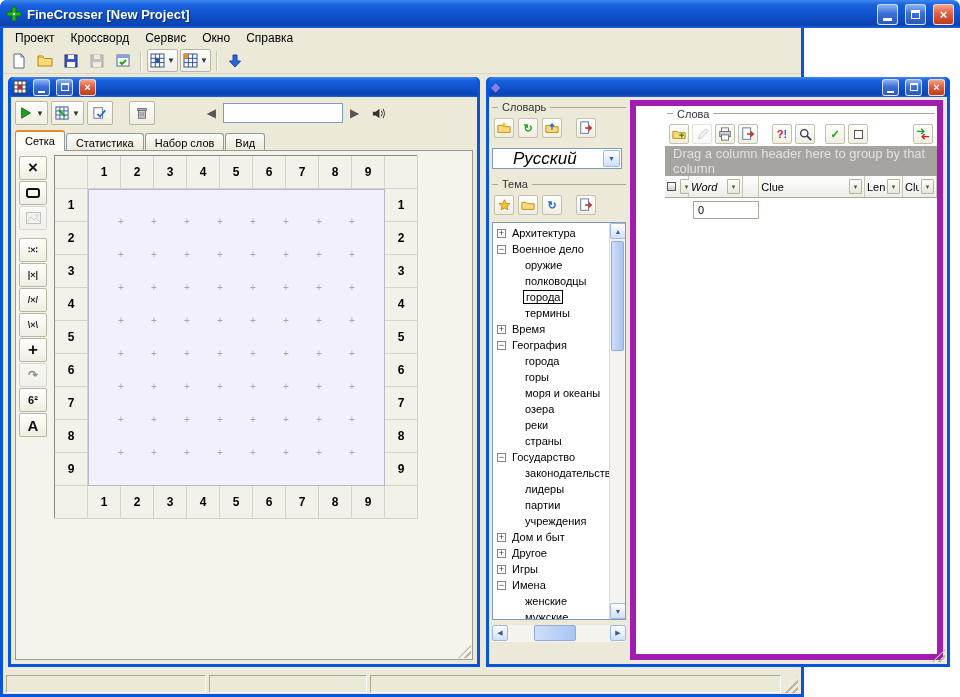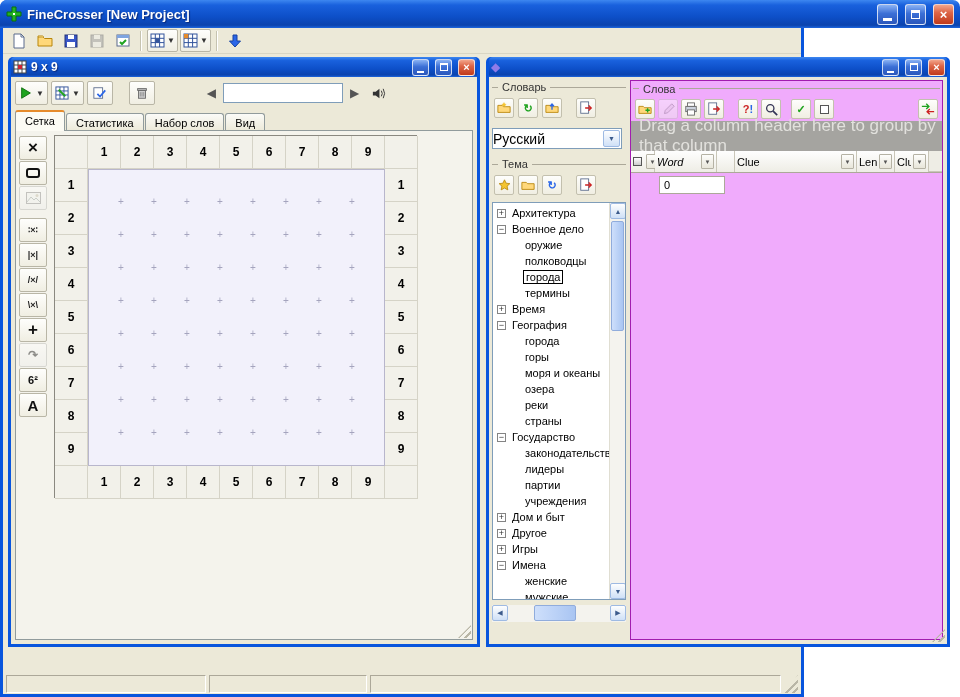--- a/index.html
+++ b/index.html
@@ -81,21 +81,21 @@
   
   .dict-pane { position:absolute; left:3px; top:3px; width:134px; bottom:4px; }
   .group-label { display:flex; align-items:center; gap:4px; font-size:11px; color:#333; height:14px; }
   .group-label::before { content:''; width:6px; height:1px; background:#ACA899; }
   .group-label::after { content:''; flex:1; height:1px; background:#ACA899; }
   .icon-row { display:flex; align-items:center; gap:4px; padding:4px 2px; }
   .sm-btn { width:20px; height:20px; border:1px solid #C3C0AE; border-radius:2px;
     background:linear-gradient(#FEFEFC,#F0EEE2); display:flex; align-items:center; justify-content:center; font-size:11px; }
 
   .combo { width:130px; height:21px; border:1px solid #7F9DB9; background:#fff; display:flex; align-items:center; }
-  .combo-text { flex:1; font-size:14px; padding-left:0; }
+  .combo-text { flex:1; font-size:17px; padding-left:20px;font-style:italic; }
   .combo-btn { width:17px; height:17px; margin-right:1px; border:1px solid #9EBAE3; border-radius:2px;
     background:linear-gradient(#FEFEFE,#CFE0F7); display:flex; align-items:center; justify-content:center;
     font-size:7px; color:#3C5B8C; }
 
   .tree-box { position:absolute; left:0; right:0; top:122px; bottom:40px; border:1px solid #7F9DB9; background:#fff; overflow:hidden; }
   .tree { position:absolute; left:0; top:2px; right:16px; font-size:11px; }
   .tree-row { height:16px; display:flex; align-items:center; white-space:nowrap; overflow:hidden; }
   .toggle { width:9px; height:9px; border:1px solid #848484; background:#fff; font-size:9px; line-height:7px;
     text-align:center; margin-right:4px; flex:none; color:#333; }
   .tlabel { padding:0 2px; }
@@ -103,24 +103,24 @@
 
   .vsb { position:absolute; right:0; top:0; bottom:0; width:16px; background:#F4F3EE; border-left:1px solid #E0DED2; }
   .hsb { position:absolute; left:0; right:0; bottom:22px; height:17px; background:#F4F3EE; }
   .sb-btn { position:absolute; width:16px; height:16px; border:1px solid #9EBAE3; border-radius:2px;
     background:linear-gradient(#FEFEFE,#CFE0F7); display:flex; align-items:center; justify-content:center;
     font-size:7px; color:#3C5B8C; }
   .sb-thumb { position:absolute; border:1px solid #90ACDC; border-radius:2px;
     background:linear-gradient(90deg,#CEDFFB,#A9C5F2); }
   .hsb .sb-thumb { top:0; height:16px; }
 
-  .words-pane { position:absolute; left:141px; right:4px; top:3px; bottom:4px; border:1px solid #a21caf;
-    background:#f0abfc; display:flex; flex-direction:column; }
+  .words-pane { position:absolute; left:141px; right:4px; top:3px; bottom:4px; border:6px solid #a21caf;
+    background:#ffffff; display:flex; flex-direction:column;padding-left:29px; }
   .wp-toolbar { height:26px; display:flex; align-items:center; gap:3px; padding:2px 4px 0; }
-  .group-hint { height:30px; background:#A5A4A0; color:#E2E1DD; font-size:17px; display:flex; align-items:center; padding-left:8px; }
+  .group-hint { height:30px; background:#A5A4A0; color:#E2E1DD; font-size:13px; display:flex; align-items:center; padding-left:8px; }
   .col-headers { height:21px; display:flex; background:#EEEDE5; border-bottom:1px solid #C9C6B8; }
   .col-cell { height:21px; display:flex; align-items:center; background:linear-gradient(#FEFEFE,#EEEDE5);
     border-right:1px solid #C9C6B8; font-size:11px; padding:0 2px; gap:2px; }
   .col-cell .lbl { flex:1; overflow:hidden; white-space:nowrap; }
   .filter-btn { width:13px; height:15px; border:1px solid #B5B2A4; border-radius:1px; flex:none;
     background:linear-gradient(#FDFDFB,#E8E6DA); display:flex; align-items:center; justify-content:center;
     font-size:6px; color:#555; }
   .hdr-ic { width:9px; height:9px; border:1px solid #555; background:linear-gradient(#fff,#ccc); flex:none; }
   .wp-body { flex:1; background:#fff; position:relative; }
   .nodata { position:absolute; left:0; right:0; top:46%; text-align:center; color:#B5B2A8; font-size:11px; }
@@ -159,20 +159,27 @@
         <span class="glyph-min"></span>
       </span>
     <span class="tb-btn">
         <span class="glyph-max"></span>
       </span>
     <span class="tb-btn close">×</span>
   </div>
 
   <div class="win-body">
 
+    <div class="menubar">
+        <span class="menu-item">Проект</span>
+        <span class="menu-item">Кроссворд</span>
+        <span class="menu-item">Сервис</span>
+        <span class="menu-item">Окно</span>
+        <span class="menu-item">Справка</span>
+      </div>
 
     <div class="toolbar">
       <span class="tool-btn">
         <svg width="16" height="16" viewBox="0 0 16 16">
             <path d="M3 1h7l3 3v11H3z" fill="#fff" stroke="#5A6B8C"></path>
             <path d="M10 1v3h3" fill="none" stroke="#5A6B8C"></path>
           </svg>
       </span>
       <span class="tool-btn">
         <svg width="16" height="16" viewBox="0 0 16 16">
@@ -230,21 +237,20 @@
 
       <div class="cw" style="left:5px; top:3px; width:472px; height:590px;">
         <div class="cw-title">
           <span>
             <svg width="14" height="14" viewBox="0 0 14 14">
                 <rect x="1" y="1" width="12" height="12" fill="#fff" stroke="#444"></rect>
                 <path d="M1 5h12M1 9h12M5 1v12M9 1v12" stroke="#444"></path>
                 <rect x="5" y="5" width="4" height="4" fill="#C23"></rect>
               </svg>
           </span>
-          <span class="title-text">9 x 9</span>
           <span class="ctb-btn">
               <span class="glyph-min"></span>
             </span>
           <span class="ctb-btn">
               <span class="glyph-max"></span>
             </span>
           <span class="ctb-btn close">×</span>
         </div>
         <div class="cw-body">
           <div class="gw-toolbar">

